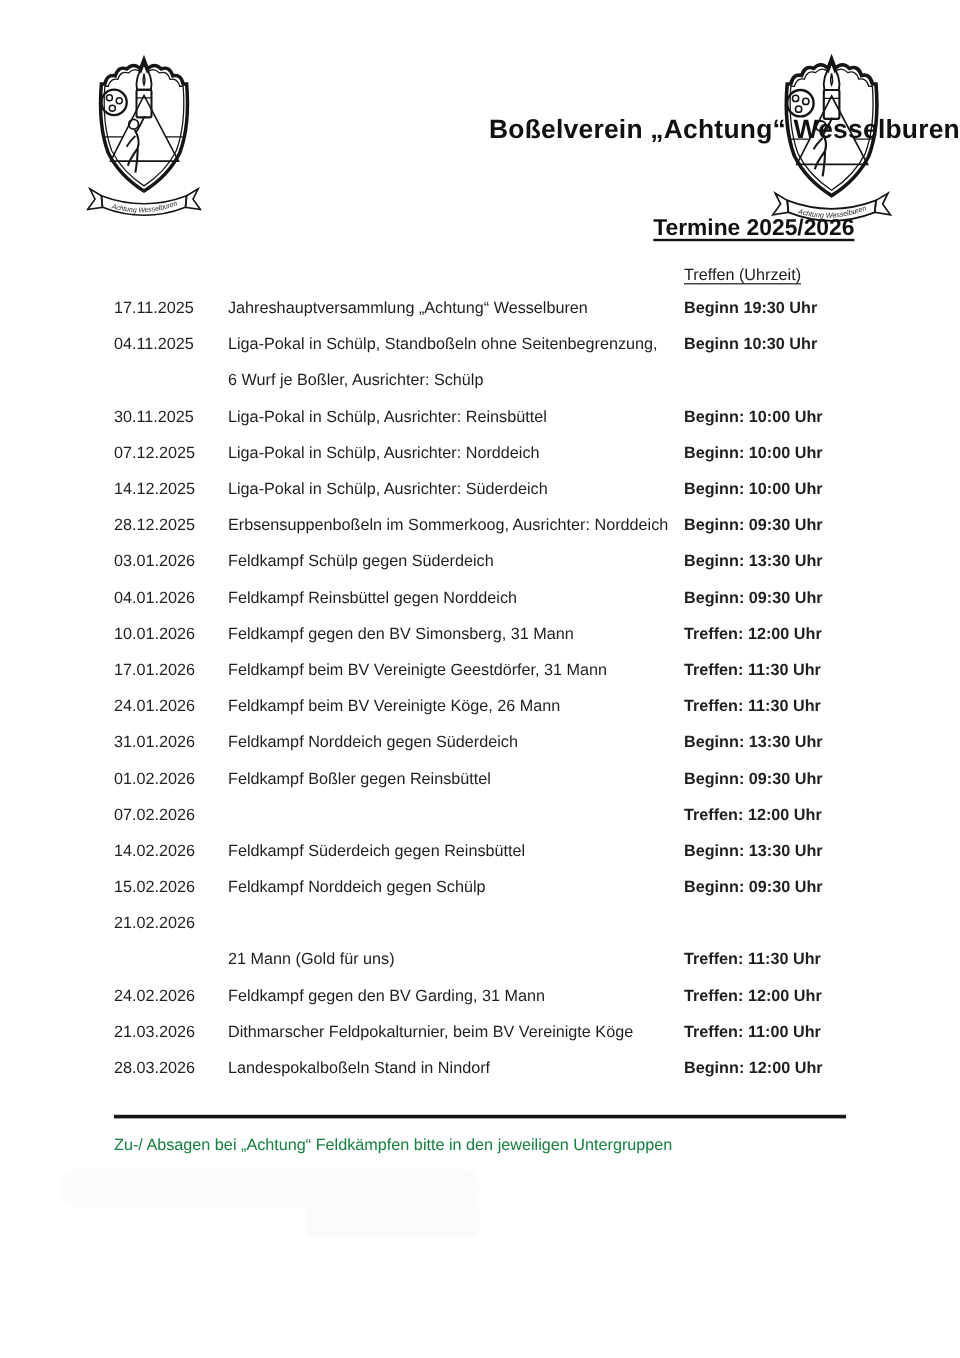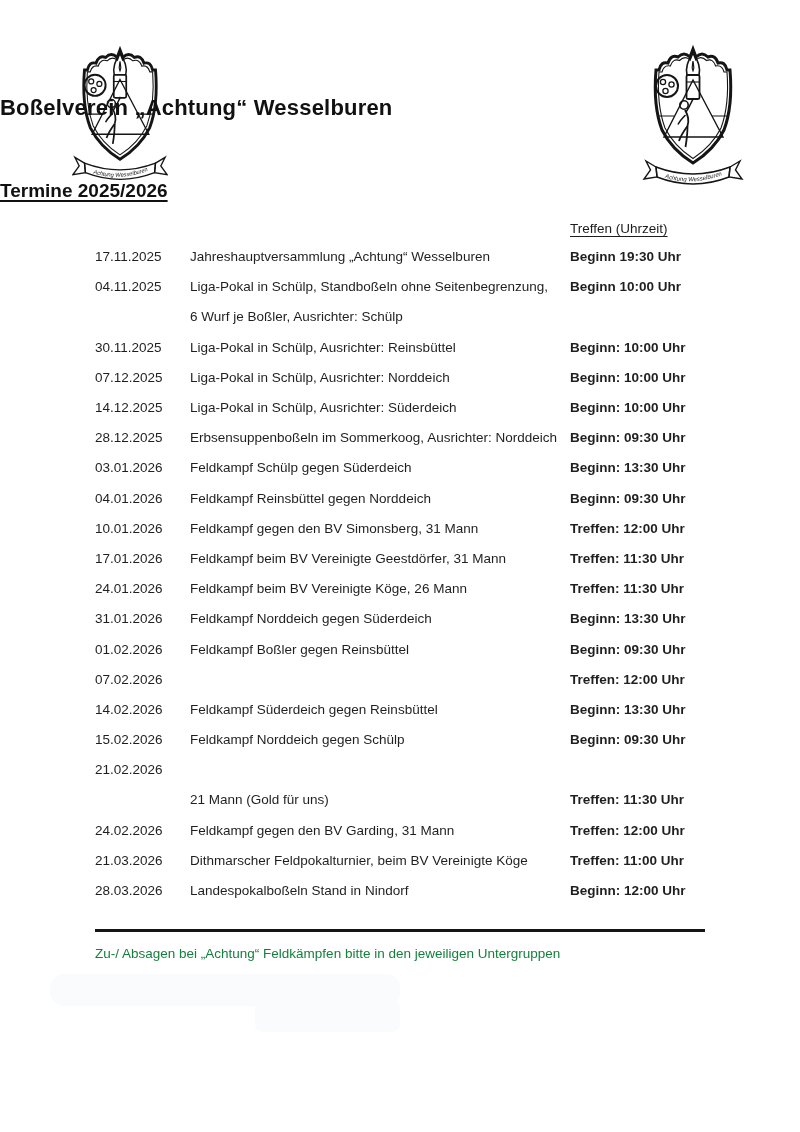--- a/index.html
+++ b/index.html
@@ -9,26 +9,26 @@
     background:#ffffff;
     font-family:"Liberation Sans", sans-serif;
     color:#1c1c1c;
     overflow:hidden;
   }
   .crest{position:absolute;top:44px;}
   .crest.left{left:72px;width:96px;height:146px;}
   .crest.right{left:642px;width:102px;height:150px;}
   .title{
     position:absolute;left:0;top:95px;width:800px;
-    text-align:left;font-size:22px;font-weight:bold;color:#111;
+    text-align:right;font-size:22px;font-weight:bold;color:#111;
     letter-spacing:0.2px;
   }
   .subtitle{
-    position:absolute;left:0;top:180px;width:700px;
-    text-align:left;font-size:19px;font-weight:bold;color:#111;
+    position:absolute;left:12px;top:180px;width:700px;
+    text-align:right;font-size:19px;font-weight:bold;color:#111;
     text-decoration:underline;
     text-decoration-thickness:2px;
     text-underline-offset:3px;
   }
   .col-header{
     position:absolute;left:570px;top:221px;
     font-size:13.5px;color:#1c1c1c;
     text-decoration:underline;
     text-underline-offset:3px;
   }
@@ -142,21 +142,21 @@
   <div class="rows" id="rows">
     <div class="row">
       <span class="c-date">17.11.2025</span>
       <span class="c-event">Jahreshauptversammlung „Achtung“ Wesselburen</span>
       <span class="c-time">Beginn 19:30 Uhr</span>
     </div>
 
     <div class="row">
       <span class="c-date">04.11.2025</span>
       <span class="c-event">Liga-Pokal in Schülp, Standboßeln ohne Seitenbegrenzung,</span>
-      <span class="c-time">Beginn 10:00 Uhr</span>
+      <span class="c-time">Beginn 10:30 Uhr</span>
     </div>
 
     <div class="row">
       <span class="c-date"></span>
       <span class="c-event">6 Wurf je Boßler, Ausrichter: Schülp</span>
       <span class="c-time"></span>
     </div>
 
     <div class="row">
       <span class="c-date">30.11.2025</span>

